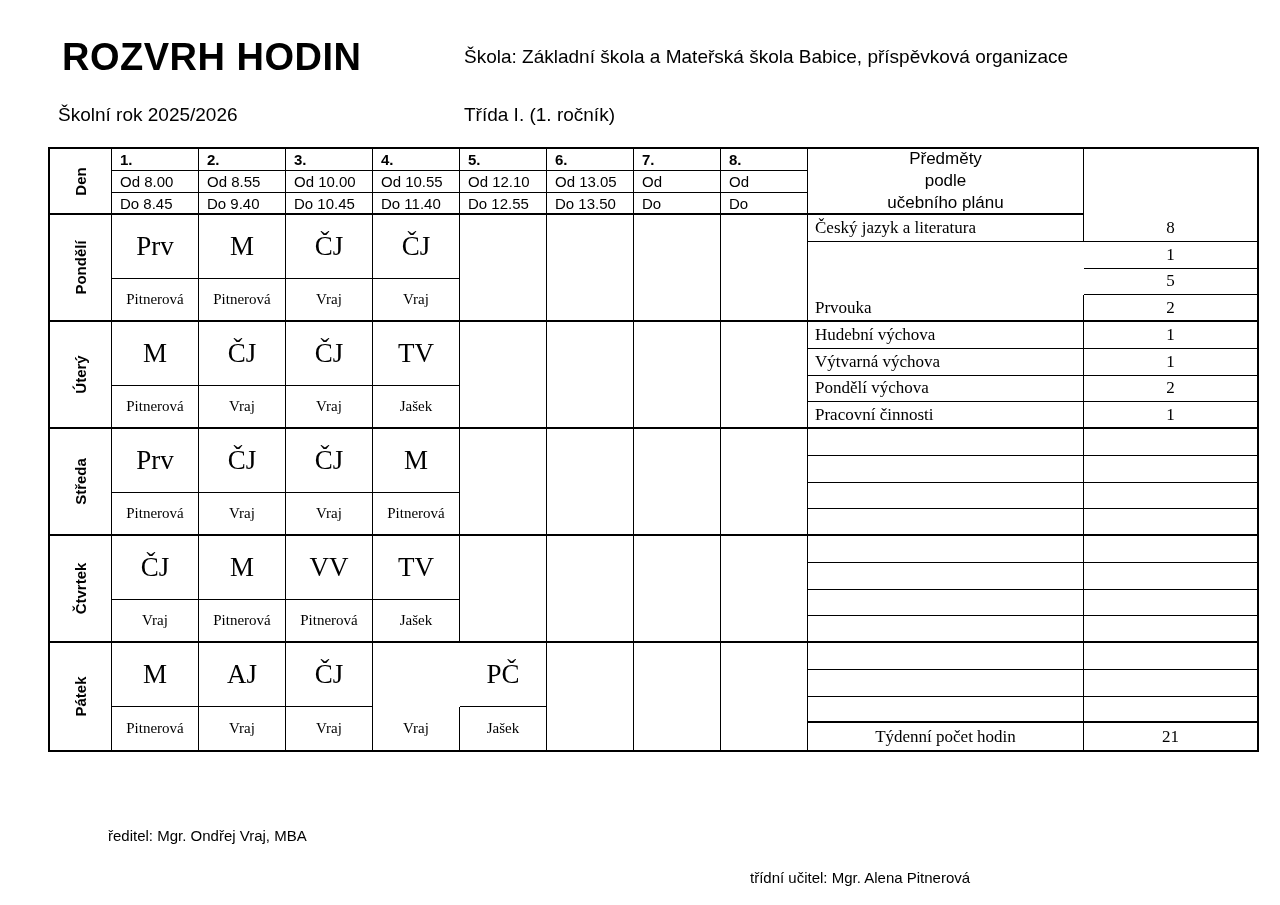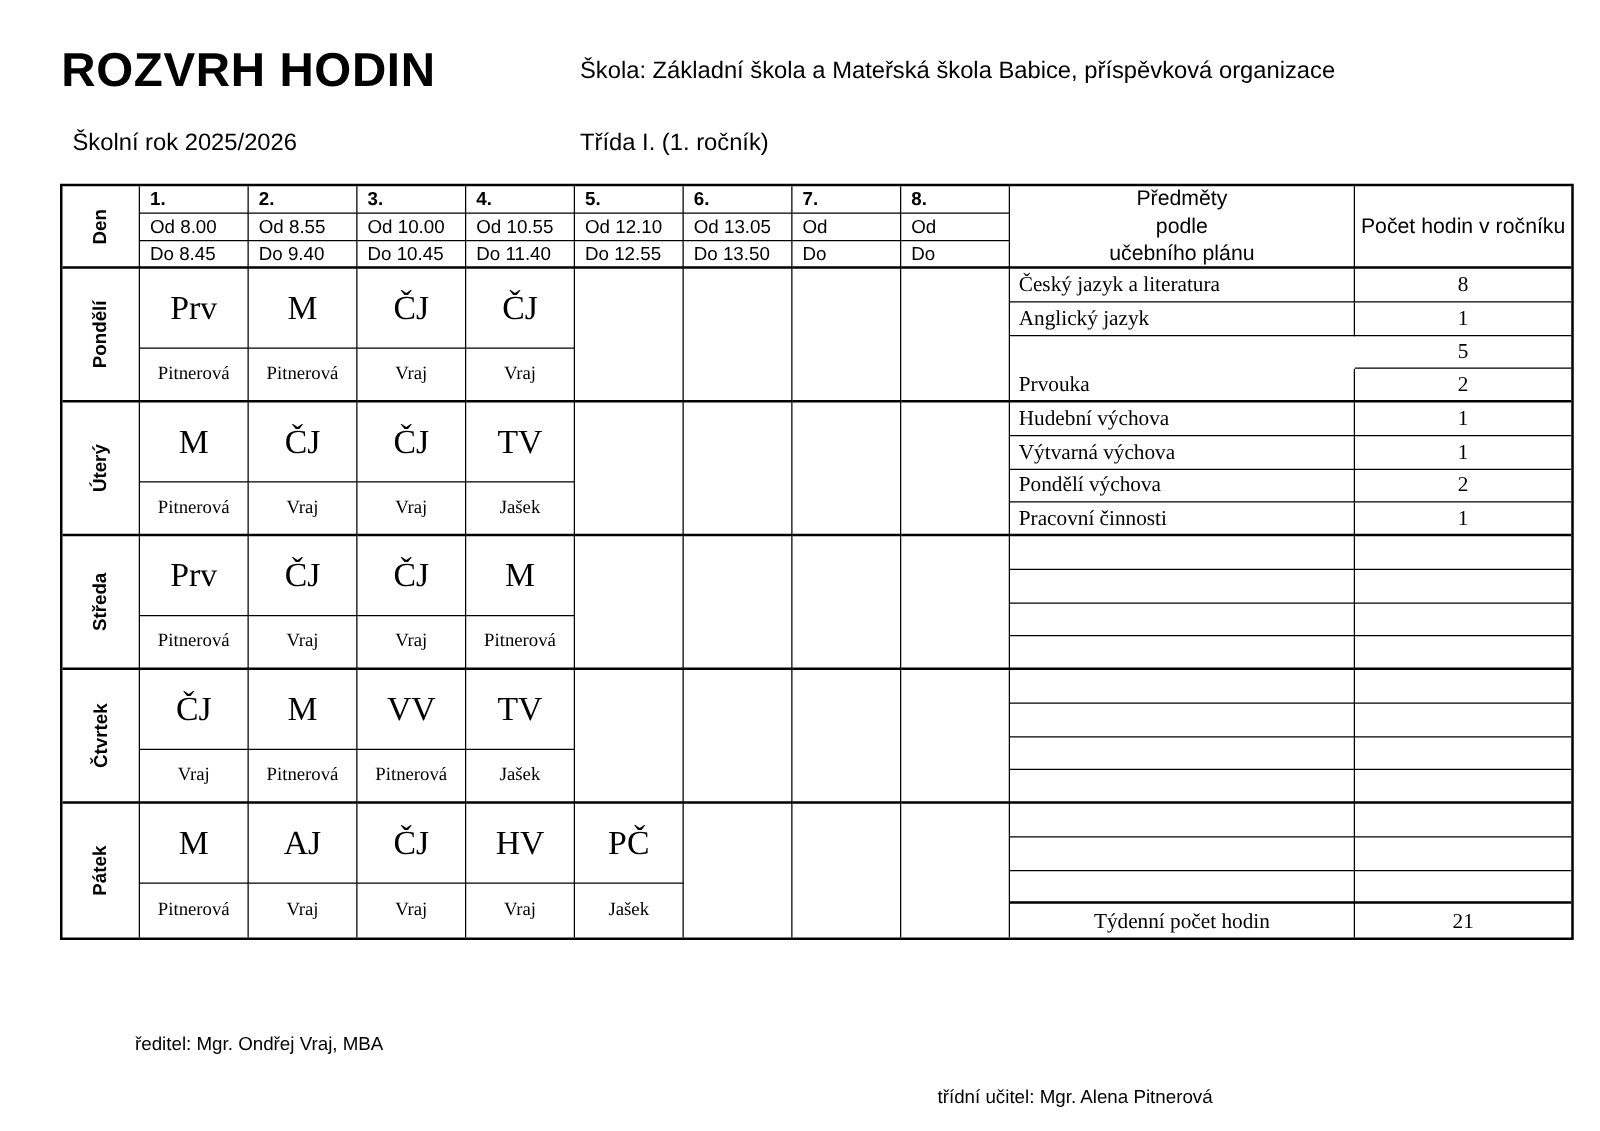--- a/index.html
+++ b/index.html
@@ -1,20 +1,20 @@
 <!DOCTYPE html>
 <html><head>
 <meta charset="utf-8">
 <style>
   html,body { margin:0; padding:0; background:#fff; }
   body {
     width:1280px; height:905px; position:relative; overflow:hidden;
     font-family:"Liberation Sans", sans-serif; color:#000;
   }
-  .title { position:absolute; left:49px; top:36px; font-size:38px; font-weight:bold; letter-spacing:0.5px; }
+  .title { position:absolute; left:62px; top:36px; font-size:38px; font-weight:bold; letter-spacing:0.5px; }
   .school-line { position:absolute; left:464px; top:46px; font-size:19px; }
   .year-line { position:absolute; left:58px; top:104px; font-size:19px; }
   .class-line { position:absolute; left:464px; top:104px; font-size:19px; }
 
   .timetable {
     position:absolute; left:48px; top:147px;
     display:flex; border:2px solid #000; box-sizing:content-box;
   }
   .g-left {
     display:grid;
@@ -157,41 +157,38 @@
     <div class="c teach b2" style="grid-area:11/3">Pitnerová</div>
     <div class="c teach b2" style="grid-area:11/4">Pitnerová</div>
     <div class="c teach b2" style="grid-area:11/5">Jašek</div>
 
     <div class="c vert nb" style="grid-area:12/1/14/2">
         <span>Pátek</span>
       </div>
     <div class="c subj" style="grid-area:12/2">M</div>
     <div class="c subj" style="grid-area:12/3">AJ</div>
     <div class="c subj" style="grid-area:12/4">ČJ</div>
-    <div class="c subj" style="grid-area:12/5">HV</div>
     <div class="c subj" style="grid-area:12/6">PČ</div>
     <div class="c nb" style="grid-area:12/7/14/8"></div>
     <div class="c nb" style="grid-area:12/8/14/9"></div>
     <div class="c nb" style="grid-area:12/9/14/10"></div>
     <div class="c teach nb" style="grid-area:13/2">Pitnerová</div>
     <div class="c teach nb" style="grid-area:13/3">Vraj</div>
     <div class="c teach nb" style="grid-area:13/4">Vraj</div>
     <div class="c teach nb" style="grid-area:13/5">Vraj</div>
     <div class="c teach nb" style="grid-area:13/6">Jašek</div>
   </div>
 
   <div class="g-right">
     <div class="c phead b2" style="grid-area:1/1">Předměty
 podle
 učebního plánu</div>
-    <div class="c phead b2 nr" style="grid-area:1/2">Počet hodin v ročníku</div>
 
     <div class="c sname" style="grid-area:2/1">Český jazyk a literatura</div>
     <div class="c shrs nr" style="grid-area:2/2">8</div>
-    <div class="c sname" style="grid-area:3/1">Anglický jazyk</div>
     <div class="c shrs nr" style="grid-area:3/2">1</div>
     <div class="c shrs nr" style="grid-area:4/2">5</div>
     <div class="c sname b2" style="grid-area:5/1">Prvouka</div>
     <div class="c shrs b2 nr" style="grid-area:5/2">2</div>
     <div class="c sname" style="grid-area:6/1">Hudební výchova</div>
     <div class="c shrs nr" style="grid-area:6/2">1</div>
     <div class="c sname" style="grid-area:7/1">Výtvarná výchova</div>
     <div class="c shrs nr" style="grid-area:7/2">1</div>
     <div class="c sname" style="grid-area:8/1">Pondělí výchova</div>
     <div class="c shrs nr" style="grid-area:8/2">2</div>

